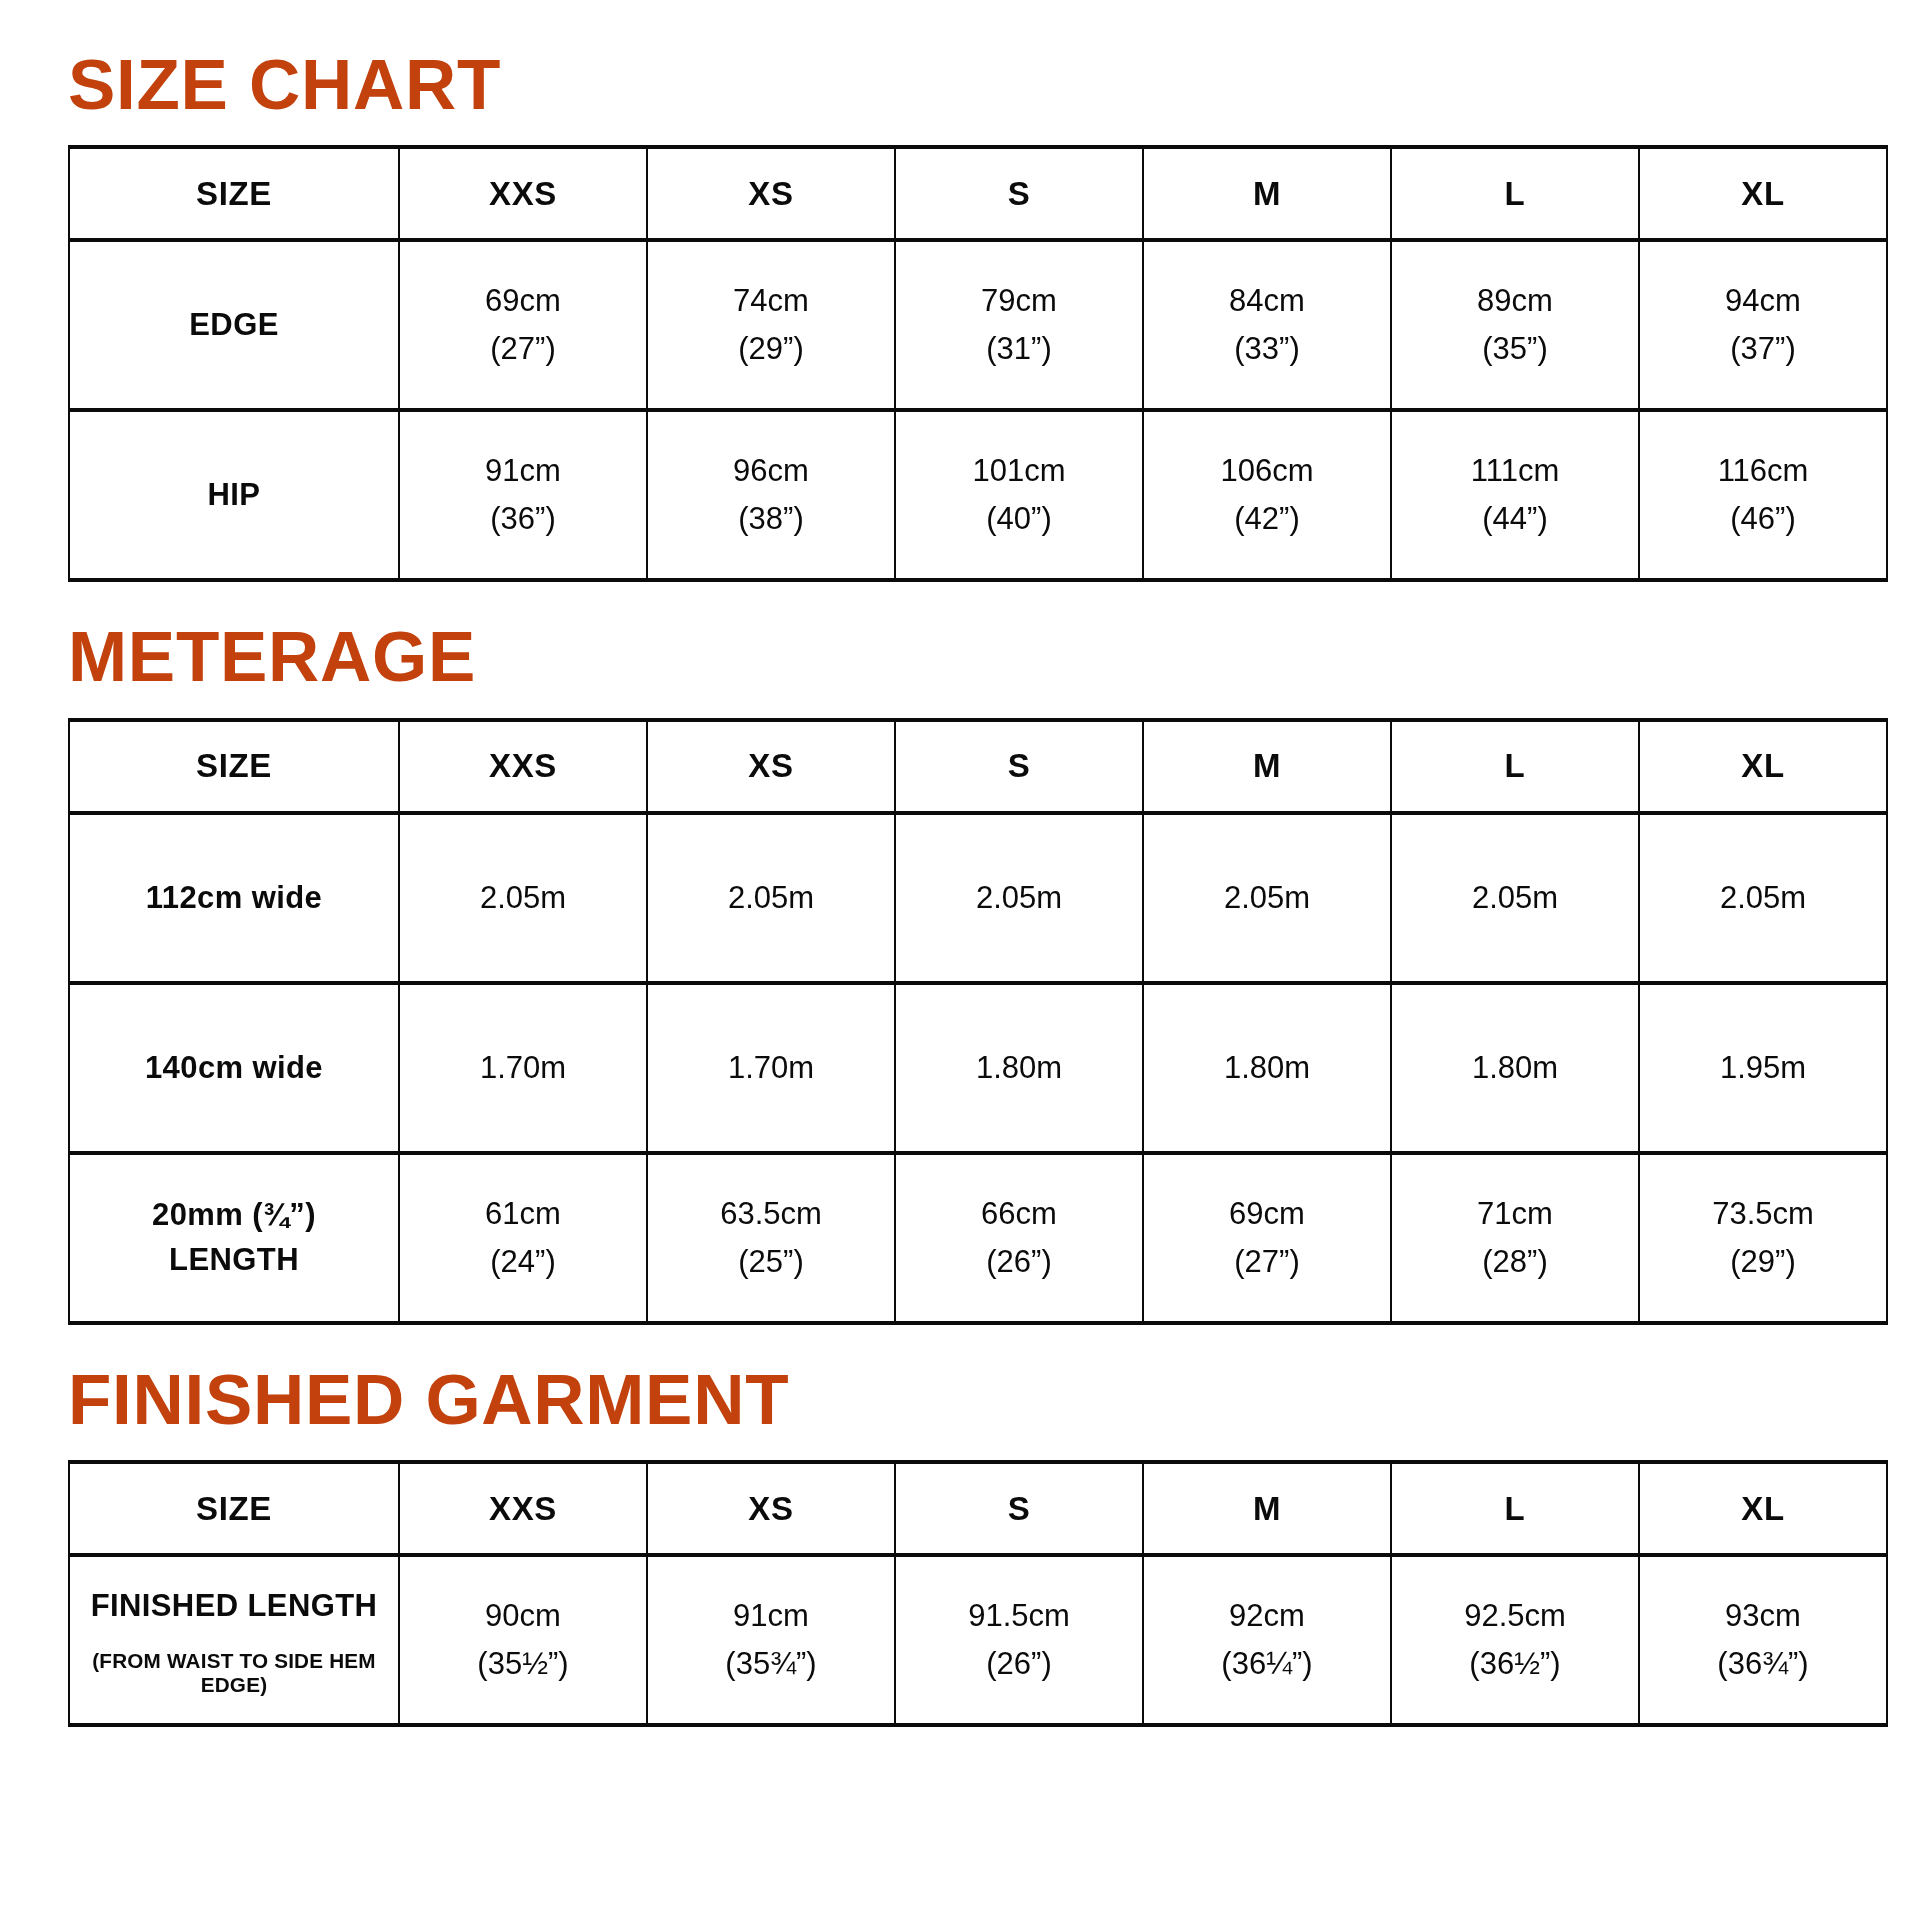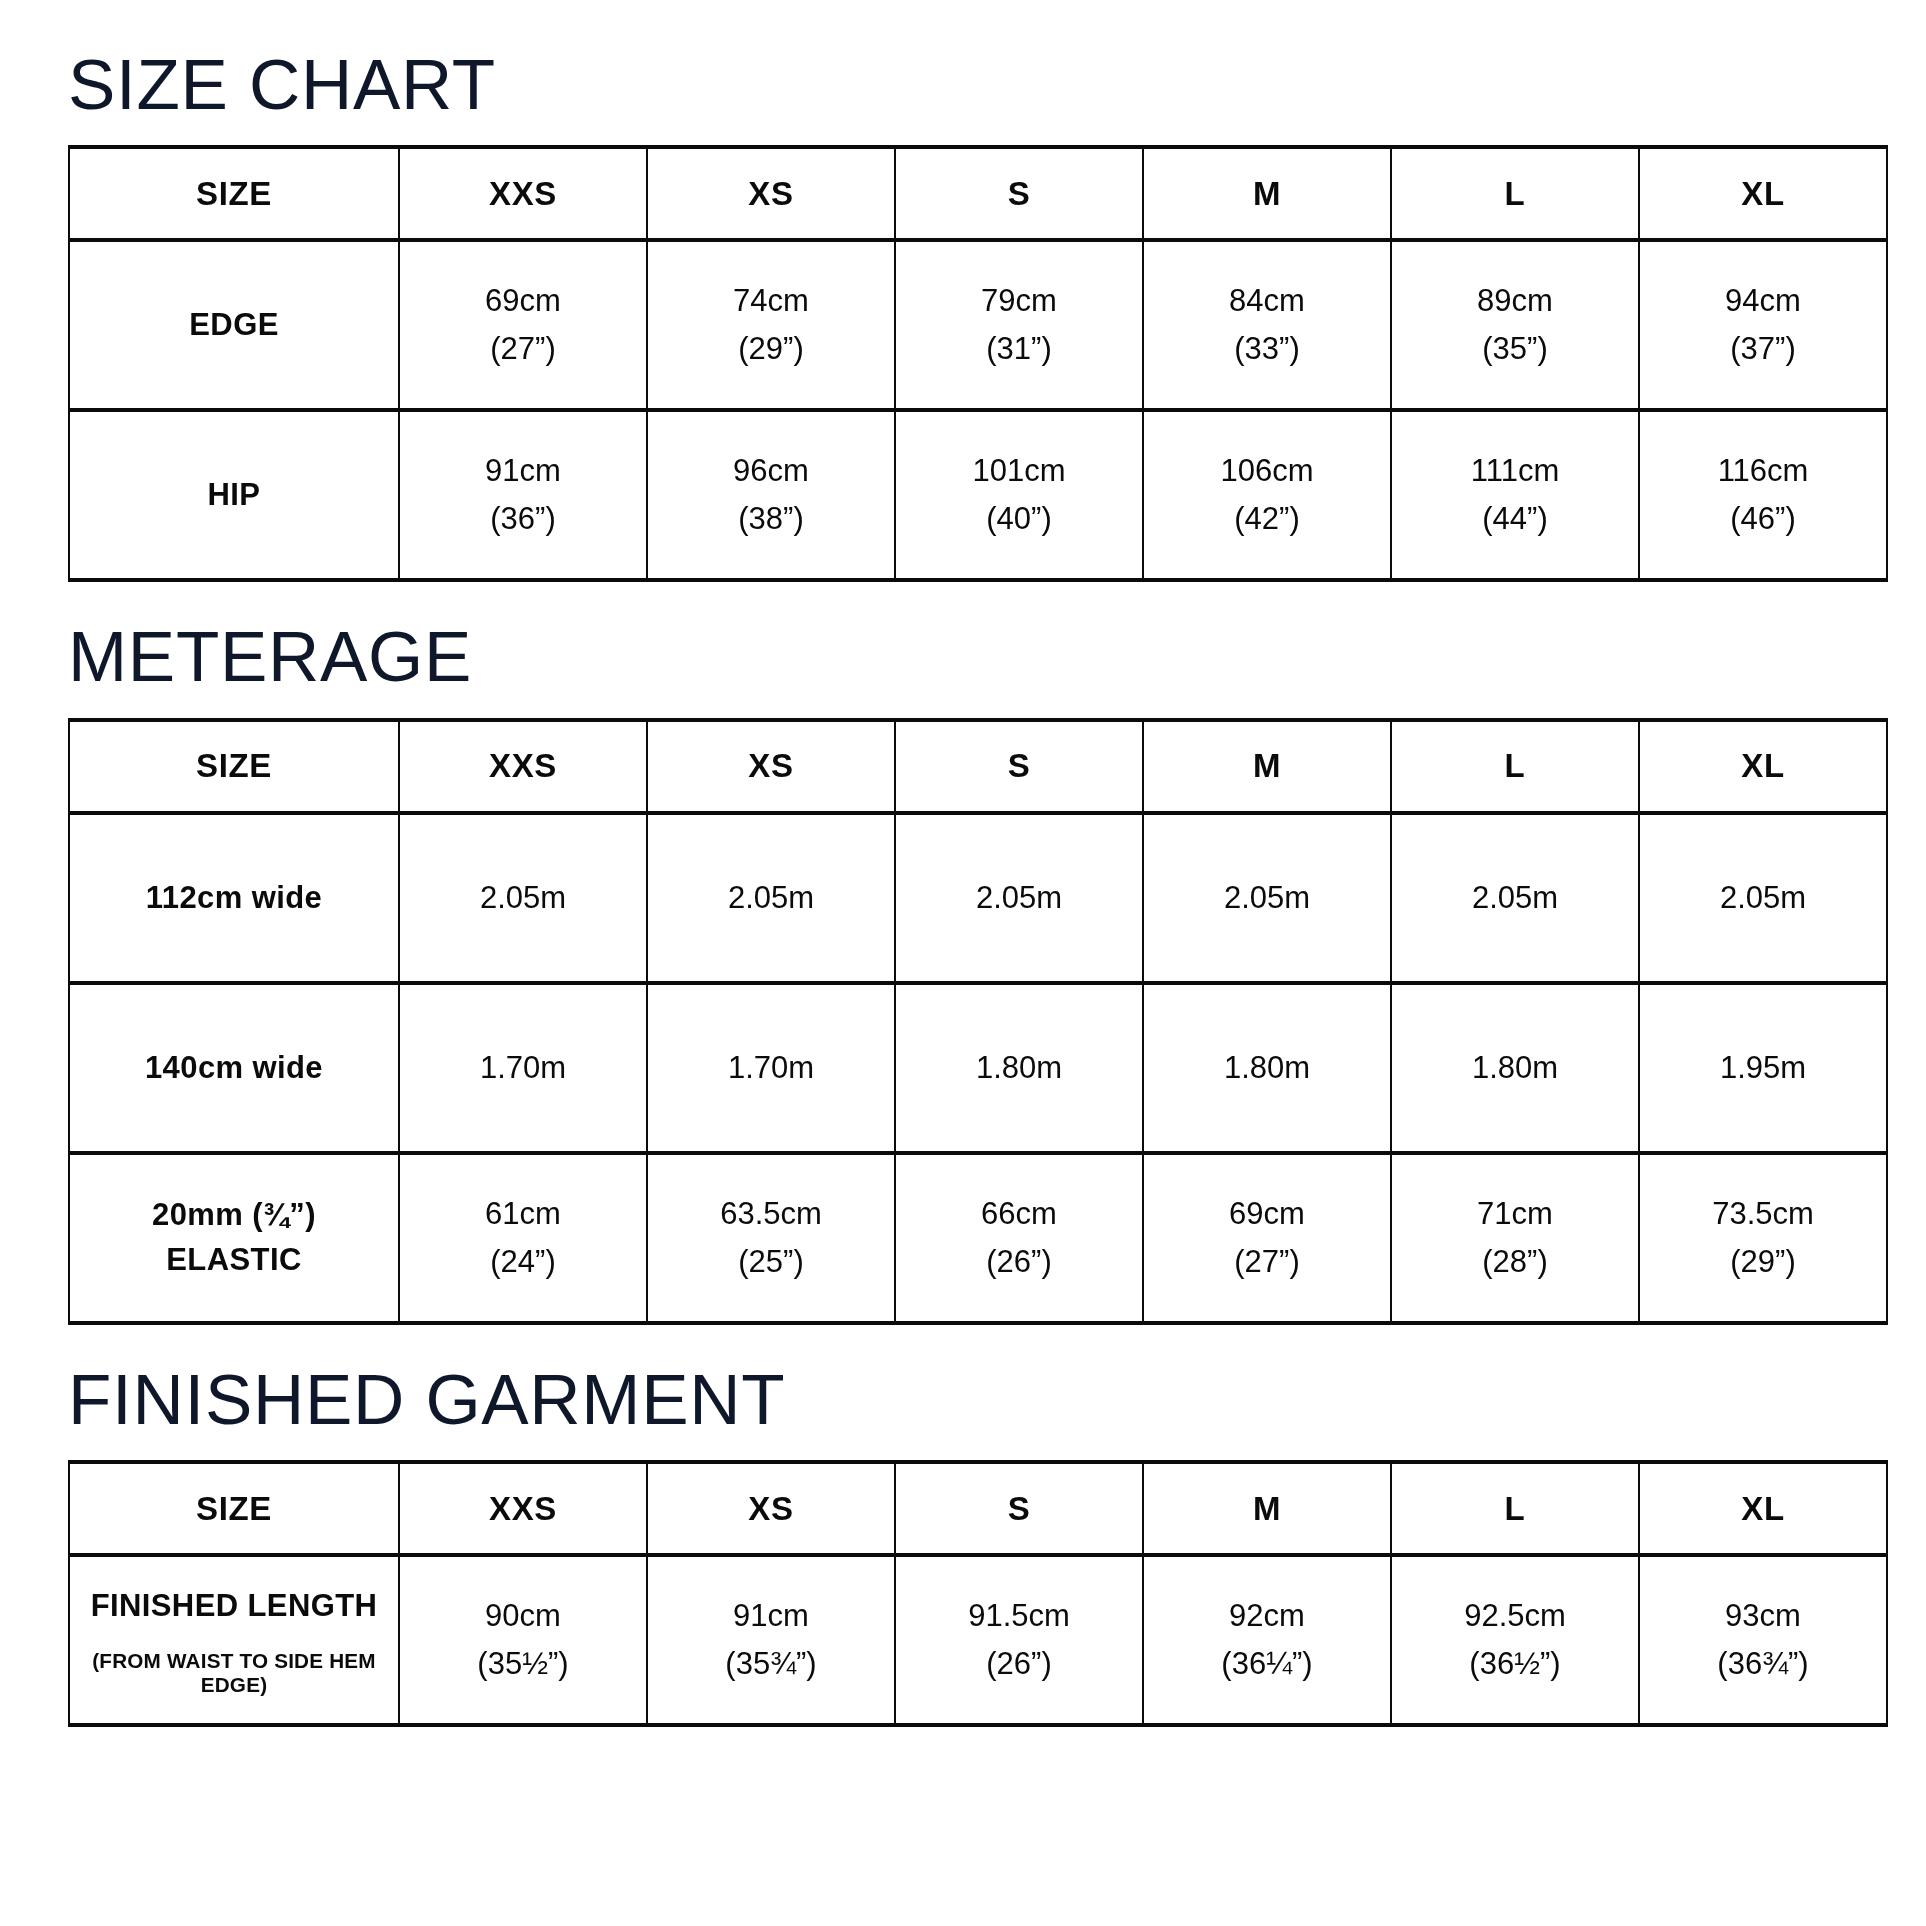--- a/index.html
+++ b/index.html
@@ -12,24 +12,24 @@
     height: 1926px;
     overflow: hidden;
     box-sizing: border-box;
     padding: 0 42px 0 68px;
     font-family: "Liberation Sans", "DejaVu Sans", sans-serif;
     color: #0b0b0b;
   }
   .section-title {
     font-size: 71px;
     line-height: 1.1;
-    font-weight: 400;
+    font-weight: 700;
     letter-spacing: 0.7px;
     margin: 36px 0 21.4px 0;
-    color: #0f172a;
+    color: #c2410c;
   }
   .section-title.first {
     margin-top: 46px;
   }
   table.size-table {
     border-collapse: collapse;
     table-layout: fixed;
     width: 1816px;
   }
   col.col-label { width: 330px; }
@@ -183,21 +183,21 @@
           <td class="data-cell">1.70m</td>
           <td class="data-cell">1.70m</td>
           <td class="data-cell">1.80m</td>
           <td class="data-cell">1.80m</td>
           <td class="data-cell">1.80m</td>
           <td class="data-cell">1.95m</td>
         </tr>
         <tr class="data-row">
           <th>
             <div class="row-label">20mm (¾”)
-ELASTIC</div>
+LENGTH</div>
           </th>
           <td class="data-cell">61cm
 (24”)</td>
           <td class="data-cell">63.5cm
 (25”)</td>
           <td class="data-cell">66cm
 (26”)</td>
           <td class="data-cell">69cm
 (27”)</td>
           <td class="data-cell">71cm

